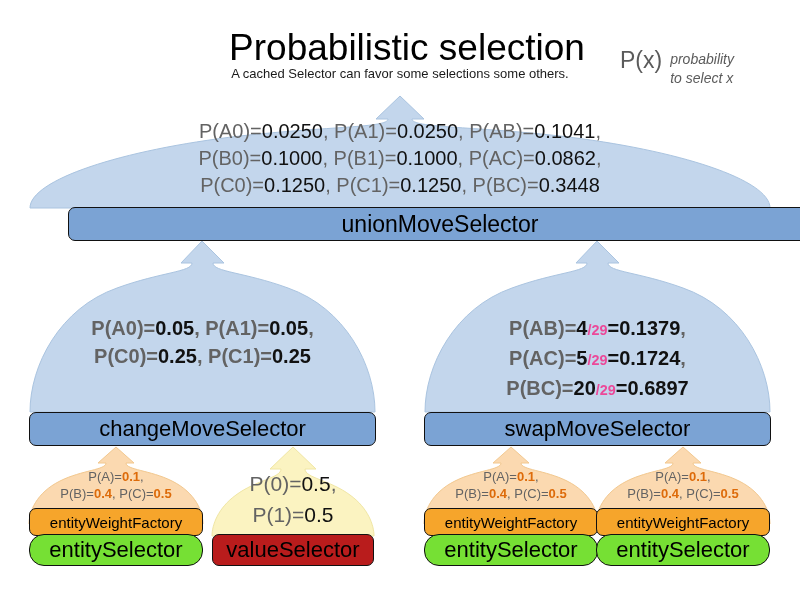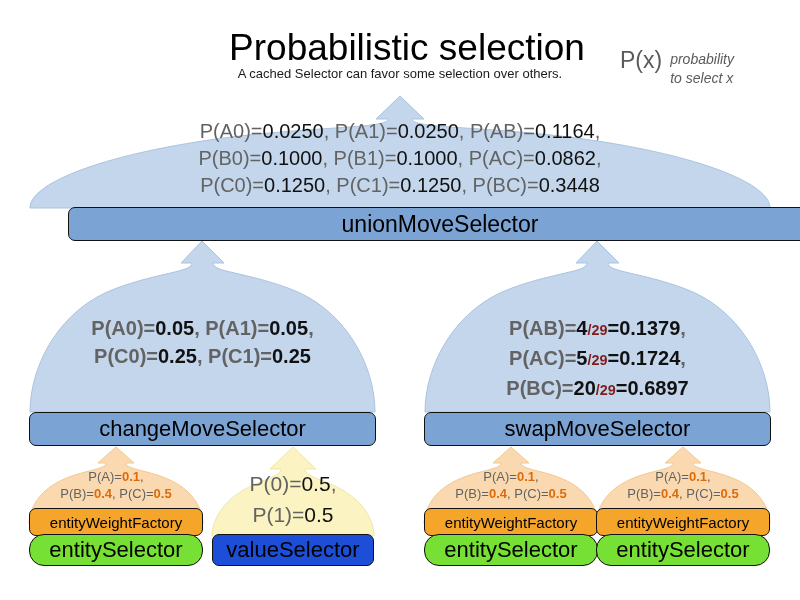--- a/index.html
+++ b/index.html
@@ -75,21 +75,21 @@
     border-radius: 7px;
     display: flex;
     align-items: center;
     justify-content: center;
     text-align: center;
     z-index: 5;
   }
   .node.blue   { background: #7ba3d4; }
   .node.green  { background: #76e034; border-radius: 15px; }
   .node.orange { background: #f6a52b; }
-  .node.yellow { background: #1d4ed8; }
+  .node.yellow { background: #b91c1c; }
 
   .node-label { color: #000; white-space: nowrap; }
 
   
   .arrow-layer {
     position: absolute;
     left: 0; top: 0;
     width: 800px; height: 600px;
     z-index: 1;
     pointer-events: none;
@@ -97,35 +97,35 @@
 
   
   .arrow-text {
     position: absolute;
     z-index: 3;
     text-align: center;
     white-space: nowrap;
   }
   .pk { color: #636363; }
   .pv { color: #111111; }
-  .frac { color: #7f1d1d; font-size: 0.72em; }
+  .frac { color: #ec4899; font-size: 0.72em; }
   .pv-orange { color: #dd6b0a; font-weight: bold; }
 
   .top-text   { font-size: 20px; line-height: 27px; }
   .mid-text   { font-size: 20px; line-height: 28px; font-weight: bold; }
   .small-text { font-size: 13px; line-height: 17px; }
   .val-text   { font-size: 21px; line-height: 31px; }
 </style>
 </head>
 <body>
 
 <div class="stage">
 
   <div class="title">Probabilistic selection</div>
-  <div class="subtitle">A cached Selector can favor some selection over others.</div>
+  <div class="subtitle">A cached Selector can favor some selections some others.</div>
 
   <div class="legend">
     <div class="legend-key">P(x)</div>
     <div>
       <div class="legend-desc">probability</div>
       <div class="legend-desc">to select x</div>
     </div>
   </div>
 
   <svg class="arrow-layer" viewBox="0 0 800 600">
@@ -191,21 +191,21 @@
              L 701 463 L 693 463
              C 693 470 717 470 739 481
              C 763 493 770 512 770 524
              L 596 524
              C 596 512 603 493 627 481
              C 649 470 673 470 673 463
              L 665 463 Z"></path>
   </svg>
 
   <div class="arrow-text top-text" style="left:30px; top:118px; width:740px;">
-      <div><span class="pk">P(A0)=</span><span class="pv">0.0250</span><span class="pk">, </span><span class="pk">P(A1)=</span><span class="pv">0.0250</span><span class="pk">, </span><span class="pk">P(AB)=</span><span class="pv">0.1164</span><span class="pk">,</span></div>
+      <div><span class="pk">P(A0)=</span><span class="pv">0.0250</span><span class="pk">, </span><span class="pk">P(A1)=</span><span class="pv">0.0250</span><span class="pk">, </span><span class="pk">P(AB)=</span><span class="pv">0.1041</span><span class="pk">,</span></div>
       <div><span class="pk">P(B0)=</span><span class="pv">0.1000</span><span class="pk">, </span><span class="pk">P(B1)=</span><span class="pv">0.1000</span><span class="pk">, </span><span class="pk">P(AC)=</span><span class="pv">0.0862</span><span class="pk">,</span></div>
       <div><span class="pk">P(C0)=</span><span class="pv">0.1250</span><span class="pk">, </span><span class="pk">P(C1)=</span><span class="pv">0.1250</span><span class="pk">, </span><span class="pk">P(BC)=</span><span class="pv">0.3448</span></div>
     </div>
 
   <div class="arrow-text mid-text" style="left:30px; top:314px; width:345px;">
       <div><span class="pk">P(A0)=</span><span class="pv">0.05</span><span class="pk">, </span><span class="pk">P(A1)=</span><span class="pv">0.05</span><span class="pk">,</span></div>
       <div><span class="pk">P(C0)=</span><span class="pv">0.25</span><span class="pk">, </span><span class="pk">P(C1)=</span><span class="pv">0.25</span></div>
     </div>
 
   <div class="arrow-text mid-text" style="left:425px; top:314px; width:345px;">

